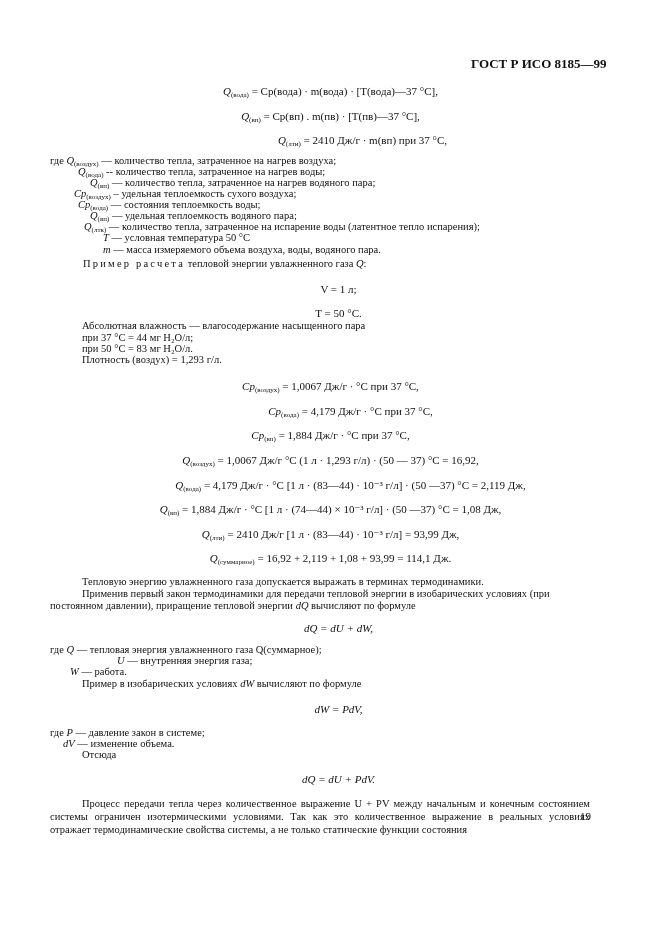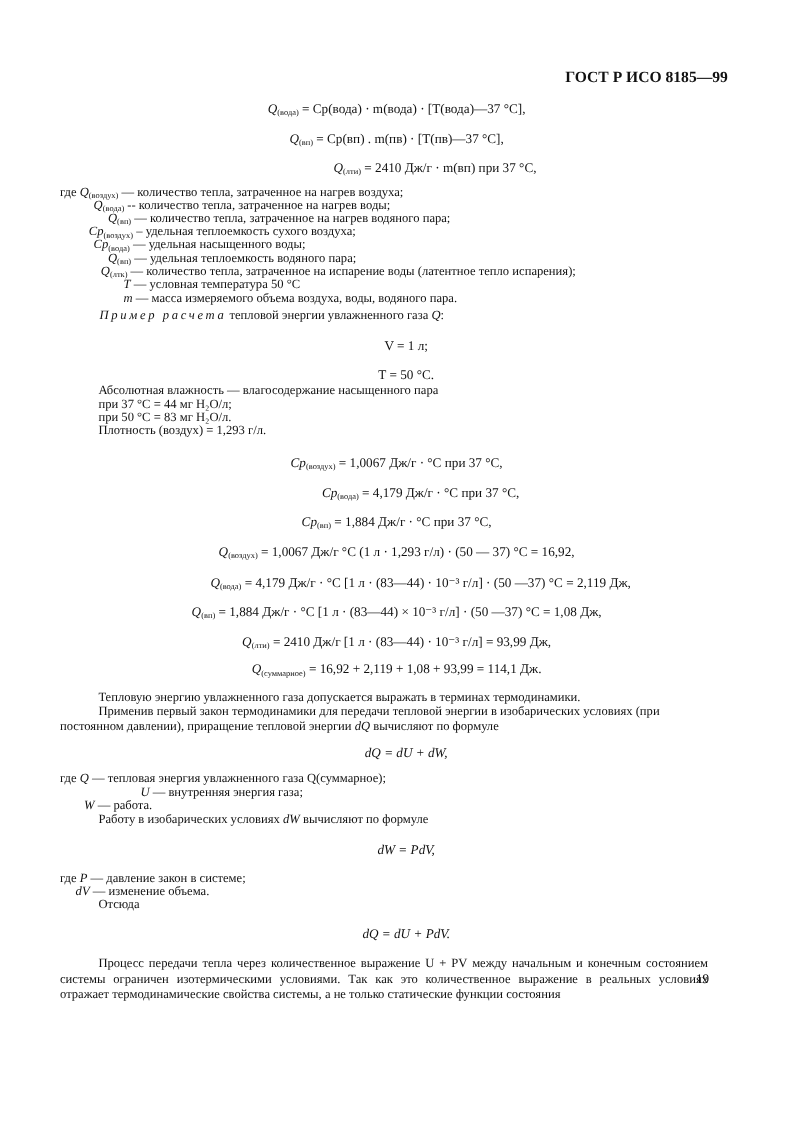--- a/index.html
+++ b/index.html
@@ -6,21 +6,21 @@
   body { width:661px; height:935px; position:relative; overflow:hidden;
          font-family:"Liberation Serif", "DejaVu Serif", serif; color:#111; font-size:10.5px; }
   .abs { position:absolute; white-space:nowrap; }
   .header { left:471px; top:56px; font-weight:bold; font-size:13px; }
   .eq { left:0; width:661px; text-align:center; font-size:11px; }
   i { font-style:italic; }
   sub { font-size:7px; vertical-align:-2px; font-style:normal; }
   .def { position:absolute; white-space:nowrap; font-size:10.5px; }
   .para { font-size:10.5px; }
   .justify { left:82px; width:480px; text-align:justify; white-space:normal; line-height:13px; font-size:10.5px; }
-  .spaced { letter-spacing:2.2px;font-style:italic; }
+  .spaced { letter-spacing:2.2px; }
   .pagenum { left:580px; top:810px; font-size:11px; }
 </style>
 </head>
 <body>
 
 <div class="abs header">ГОСТ Р ИСО 8185—99</div>
 
 <div class="abs eq" style="top:85px;">
   <i>Q</i><sub>(вода)</sub><span> = Cp(вода) · m(вода) · [T(вода)—37 °C],</span>
 </div>
@@ -28,52 +28,52 @@
   <i>Q</i><sub>(вп)</sub><span> = Cp(вп) . m(пв) · [T(пв)—37 °C],</span>
 </div>
 <div class="abs eq" style="top:134px;margin-left:32px;">
   <i>Q</i><sub>(лти)</sub><span> = 2410 Дж/г · m(вп) при 37 °C,</span>
 </div>
 
 <div class="def" style="left:50px;top:155px;"><span>где</span> <i>Q</i><sub>(воздух)</sub> <span>— количество тепла, затраченное на нагрев воздуха;</span></div>
 <div class="def" style="left:78px;top:166px;"><i>Q</i><sub>(вода)</sub> <span>-- количество тепла, затраченное на нагрев воды;</span></div>
 <div class="def" style="left:90px;top:177px;"><i>Q</i><sub>(вп)</sub> <span>— количество тепла, затраченное на нагрев водяного пара;</span></div>
 <div class="def" style="left:74px;top:188px;"><i>Cp</i><sub>(воздух)</sub> <span>– удельная теплоемкость сухого воздуха;</span></div>
-<div class="def" style="left:78px;top:199px;"><i>Cp</i><sub>(вода)</sub> <span>— удельная насыщенного воды;</span></div>
+<div class="def" style="left:78px;top:199px;"><i>Cp</i><sub>(вода)</sub> <span>— состояния теплоемкость воды;</span></div>
 <div class="def" style="left:90px;top:210px;"><i>Q</i><sub>(вп)</sub> <span>— удельная теплоемкость водяного пара;</span></div>
 <div class="def" style="left:84px;top:221px;text-align:center;"><i>Q</i><sub>(лтк)</sub> <span>— количество тепла, затраченное на испарение воды (латентное тепло  испарения);</span></div>
 <div class="def" style="left:103px;top:232px;"><i>T</i> <span>— условная температура 50 °C</span></div>
 <div class="def" style="left:103px;top:244px;"><i>m</i> <span>— масса измеряемого объема воздуха, воды, водяного пара.</span></div>
 
 <div class="abs para" style="left:83px;top:258px;"><span class="spaced">Пример расчета</span><span> тепловой энергии увлажненного газа </span><i>Q</i><span>:</span></div>
 <div class="abs eq" style="top:283px;left:8px;">V = 1 л;</div>
 <div class="abs eq" style="top:307px;left:8px;">T = 50 °C.</div>
 <div class="abs para" style="left:82px;top:320px;">Абсолютная влажность — влагосодержание насыщенного пара</div>
 <div class="abs para" style="left:82px;top:332px;">при 37 °C = 44 мг H₂O/л;</div>
 <div class="abs para" style="left:82px;top:343px;">при 50 °C = 83 мг H₂O/л.</div>
 <div class="abs para" style="left:82px;top:354px;">Плотность (воздух) = 1,293 г/л.</div>
 
 <div class="abs eq" style="top:380px;"><i>Cp</i><sub>(воздух)</sub><span> = 1,0067 Дж/г · °C при 37 °C,</span></div>
 <div class="abs eq" style="top:405px;padding-left:20px;"><i>Cp</i><sub>(вода)</sub><span> = 4,179 Дж/г · °C при 37 °C,</span></div>
 <div class="abs eq" style="top:429px;"><i>Cp</i><sub>(вп)</sub><span> = 1,884 Дж/г · °C при 37 °C,</span></div>
 <div class="abs eq" style="top:454px;"><i>Q</i><sub>(воздух)</sub><span> = 1,0067 Дж/г  °C (1 л · 1,293 г/л) · (50 — 37) °C = 16,92,</span></div>
 <div class="abs eq" style="top:479px;margin-left:20px;"><i>Q</i><sub>(вода)</sub><span> = 4,179 Дж/г · °C [1 л · (83—44) · 10⁻³ г/л] · (50 —37) °C = 2,119 Дж,</span></div>
-<div class="abs eq" style="top:503px;"><i>Q</i><sub>(вп)</sub><span> = 1,884 Дж/г · °C [1 л · (83—44) × 10⁻³ г/л] · (50 —37) °C = 1,08 Дж,</span></div>
+<div class="abs eq" style="top:503px;"><i>Q</i><sub>(вп)</sub><span> = 1,884 Дж/г · °C [1 л · (74—44) × 10⁻³ г/л] · (50 —37) °C = 1,08 Дж,</span></div>
 <div class="abs eq" style="top:528px;"><i>Q</i><sub>(лти)</sub><span> = 2410 Дж/г [1 л · (83—44) · 10⁻³ г/л] = 93,99 Дж,</span></div>
 <div class="abs eq" style="top:552px;"><i>Q</i><sub>(суммарное)</sub><span> = 16,92 + 2,119 + 1,08 + 93,99 = 114,1 Дж.</span></div>
 
 <div class="abs para" style="left:82px;top:576px;">Тепловую энергию увлажненного газа допускается выражать в терминах термодинамики.</div>
 <div class="abs para" style="left:82px;top:588px;">Применив первый закон термодинамики для передачи тепловой энергии в изобарических условиях (при</div>
 <div class="abs para" style="left:50px;top:600px;"><span>постоянном давлении), приращение тепловой энергии </span><i>dQ</i><span> вычисляют по формуле</span></div>
 <div class="abs eq" style="top:622px;left:8px;font-style:italic;">dQ = dU + dW,</div>
 
 <div class="abs para" style="left:50px;top:644px;"><span>где</span> <i>Q</i> <span>— тепловая энергия увлажненного газа Q(суммарное);</span></div>
 <div class="abs para" style="left:73px;top:655px;margin-left:44px;"><i>U</i> <span>— внутренняя энергия газа;</span></div>
 <div class="abs para" style="left:70px;top:666px;"><i>W</i> <span>— работа.</span></div>
-<div class="abs para" style="left:82px;top:678px;"><span>Работу в изобарических условиях </span><i>dW</i><span> вычисляют по формуле</span></div>
+<div class="abs para" style="left:82px;top:678px;"><span>Пример в изобарических условиях </span><i>dW</i><span> вычисляют по формуле</span></div>
 <div class="abs eq" style="top:703px;left:8px;font-style:italic;">dW = PdV,</div>
 
 <div class="abs para" style="left:50px;top:727px;"><span>где</span> <i>P</i> <span>— давление закон в системе;</span></div>
 <div class="abs para" style="left:63px;top:738px;"><i>dV</i> <span>— изменение объема.</span></div>
 <div class="abs para" style="left:82px;top:749px;">Отсюда</div>
 <div class="abs eq" style="top:773px;left:8px;font-style:italic;">dQ = dU + PdV.</div>
 
 <div class="abs justify" style="left:50px;width:540px;top:797px;text-indent:32px;">Процесс передачи тепла через количественное выражение U + PV между начальным и конечным состоянием системы ограничен изотермическими условиями. Так как это количественное выражение в реальных условиях отражает термодинамические свойства системы, а не только статические функции состояния</div>
 
 <div class="abs pagenum">19</div>

